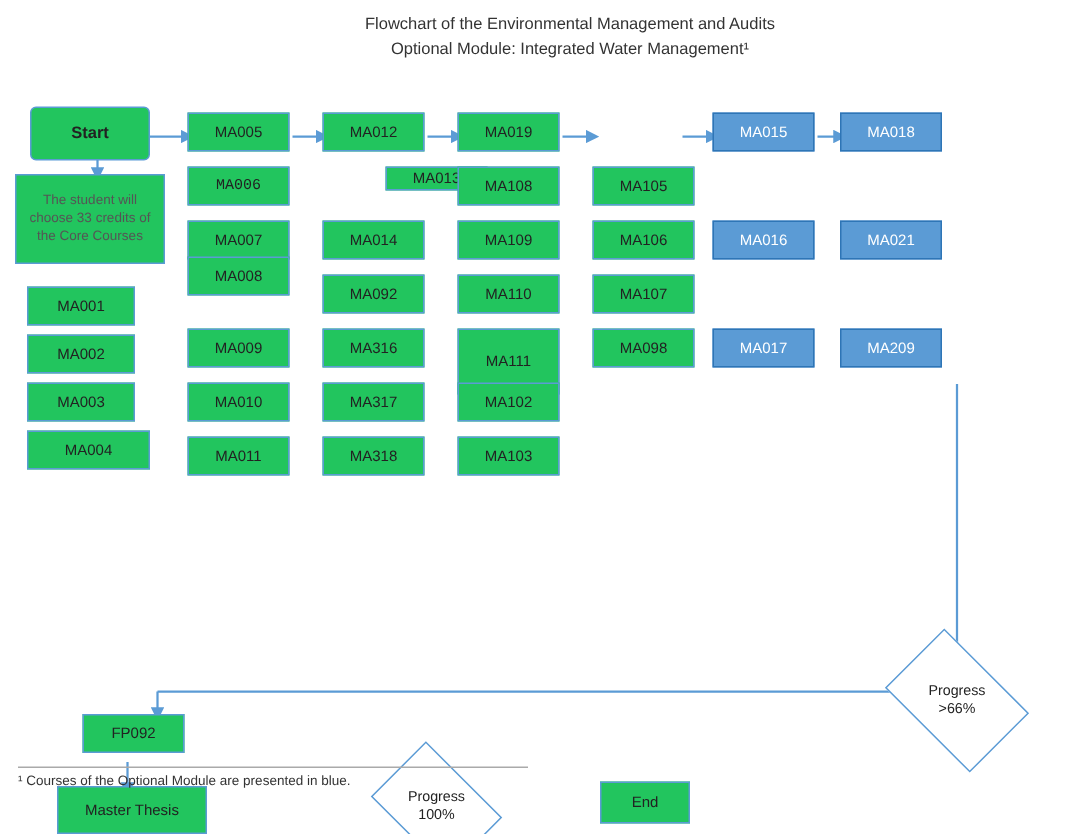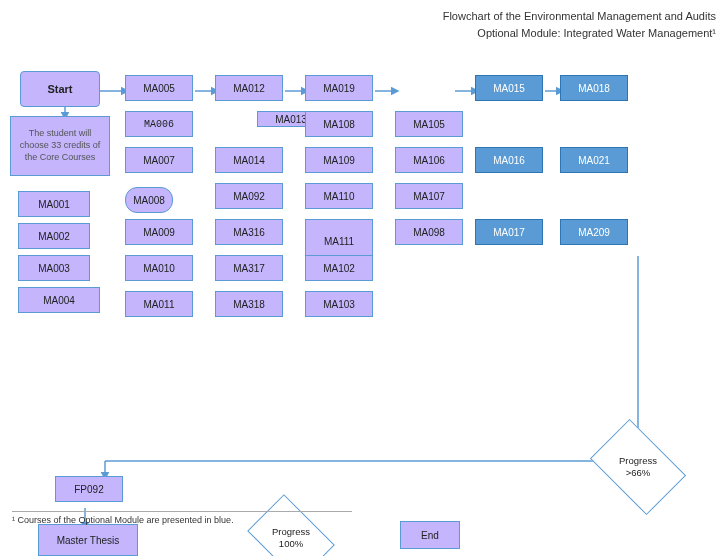--- a/index.html
+++ b/index.html
@@ -6,36 +6,36 @@
     body {
       background: #fff;
       font-family: Arial, sans-serif;
       font-size: 11px;
       width: 716px;
       height: 556px;
       overflow: hidden;
       position: relative;
     }
     #page-title {
-      text-align: right;
+      text-align: center;
       padding-top: 8px;
       font-size: 11px;
       color: #333;
       line-height: 1.5;
       padding-left: 44px;
     }
     .flowchart-container {
       position: relative;
       width: 716px;
       height: 490px;
     }
     .box {
       position: absolute;
       border: 1.5px solid #5b9bd5;
-      background: #c4b5fd;
+      background: #22c55e;
       display: flex;
       align-items: center;
       justify-content: center;
       text-align: center;
       font-size: 10px;
       color: #222;
     }
     .box.blue-fill {
       background: #5b9bd5;
       color: #fff;
@@ -147,21 +147,21 @@
   </div>
 
   <div class="box" style="left:18px;top:150px;width:72px;height:26px;text-align:right;">MA001</div>
   <div class="box" style="left:18px;top:182px;width:72px;height:26px;">MA002</div>
   <div class="box" style="left:18px;top:214px;width:72px;height:26px;">MA003</div>
   <div class="box" style="left:18px;top:246px;width:82px;height:26px;">MA004</div>
 
   <div class="box" style="left:125px;top:34px;width:68px;height:26px;">MA005</div>
   <div class="box" style="left:125px;top:70px;width:68px;height:26px;font-family:Liberation Mono, monospace;">MA006</div>
   <div class="box" style="left:125px;top:106px;width:68px;height:26px;">MA007</div>
-  <div class="box" style="left:125px;top:146px;width:48px;height:26px;border-radius:12px;">MA008</div>
+  <div class="box" style="left:125px;top:130px;width:68px;height:26px;">MA008</div>
   <div class="box" style="left:125px;top:178px;width:68px;height:26px;">MA009</div>
   <div class="box" style="left:125px;top:214px;width:68px;height:26px;">MA010</div>
   <div class="box" style="left:125px;top:250px;width:68px;height:26px;">MA011</div>
 
   <div class="box" style="left:215px;top:34px;width:68px;height:26px;">MA012</div>
   <div class="box" style="left:215px;top:70px;width:68px;height:16px;margin-left:42px;">MA013</div>
   <div class="box" style="left:215px;top:106px;width:68px;height:26px;">MA014</div>
   <div class="box" style="left:215px;top:142px;width:68px;height:26px;">MA092</div>
   <div class="box" style="left:215px;top:178px;width:68px;height:26px;">MA316</div>
   <div class="box" style="left:215px;top:214px;width:68px;height:26px;">MA317</div>

